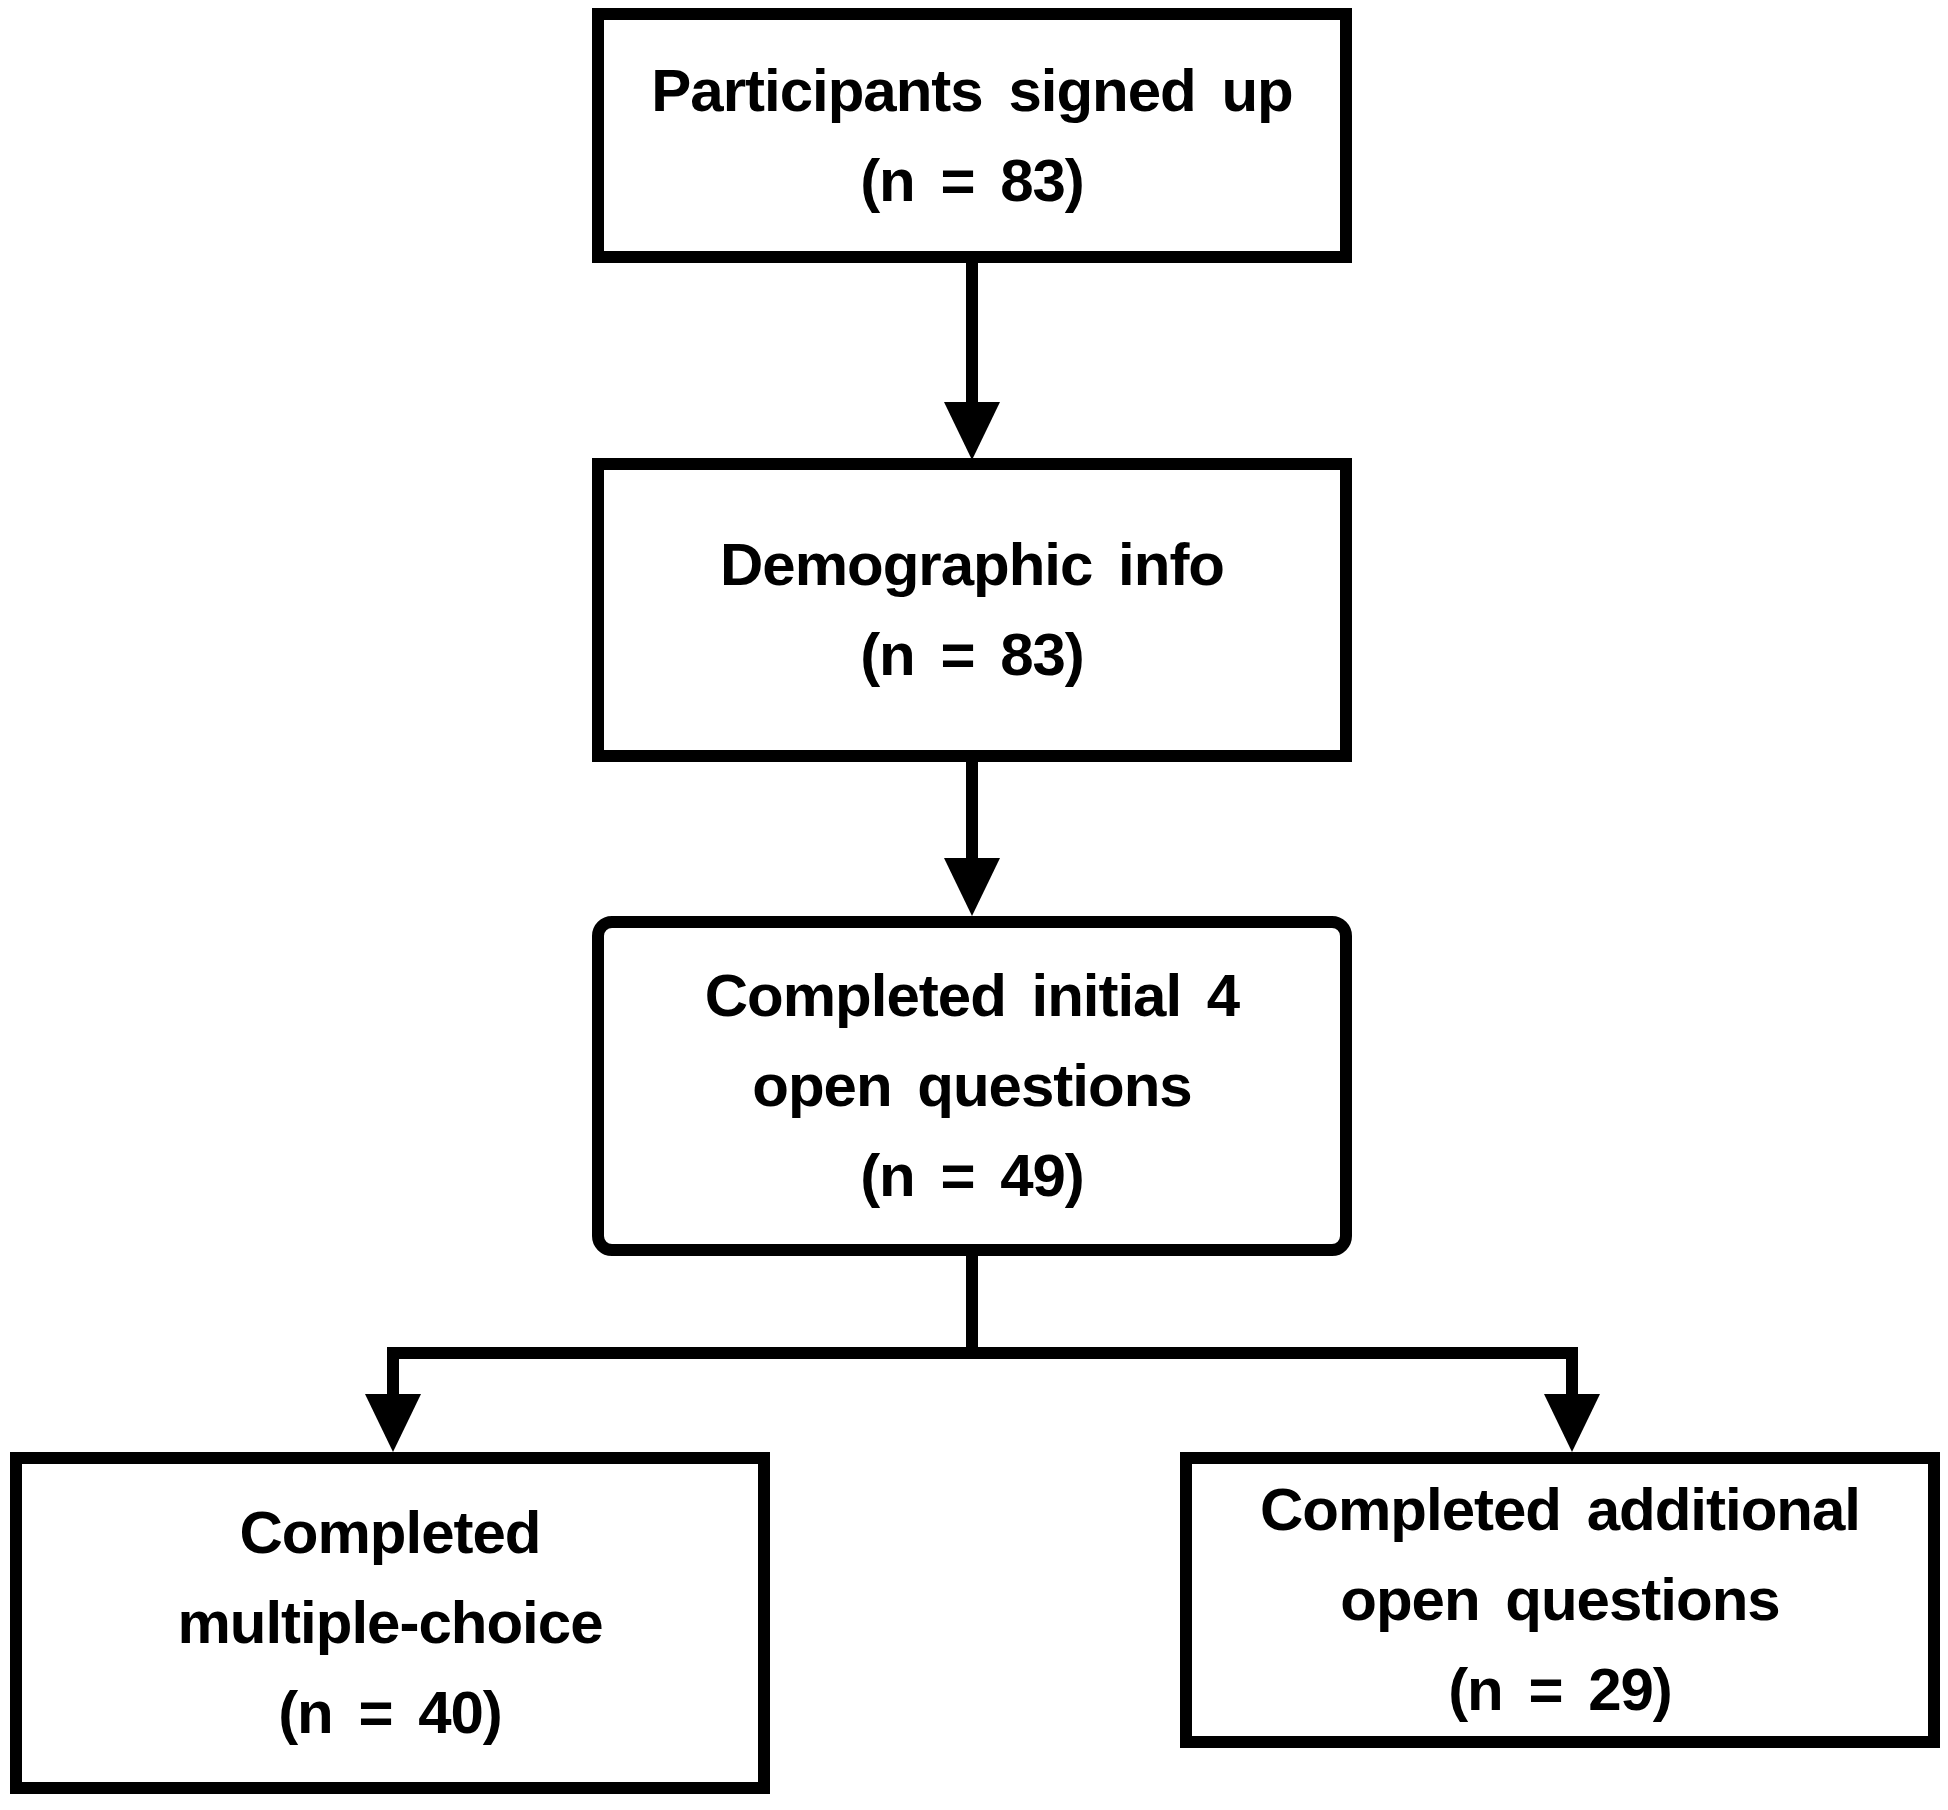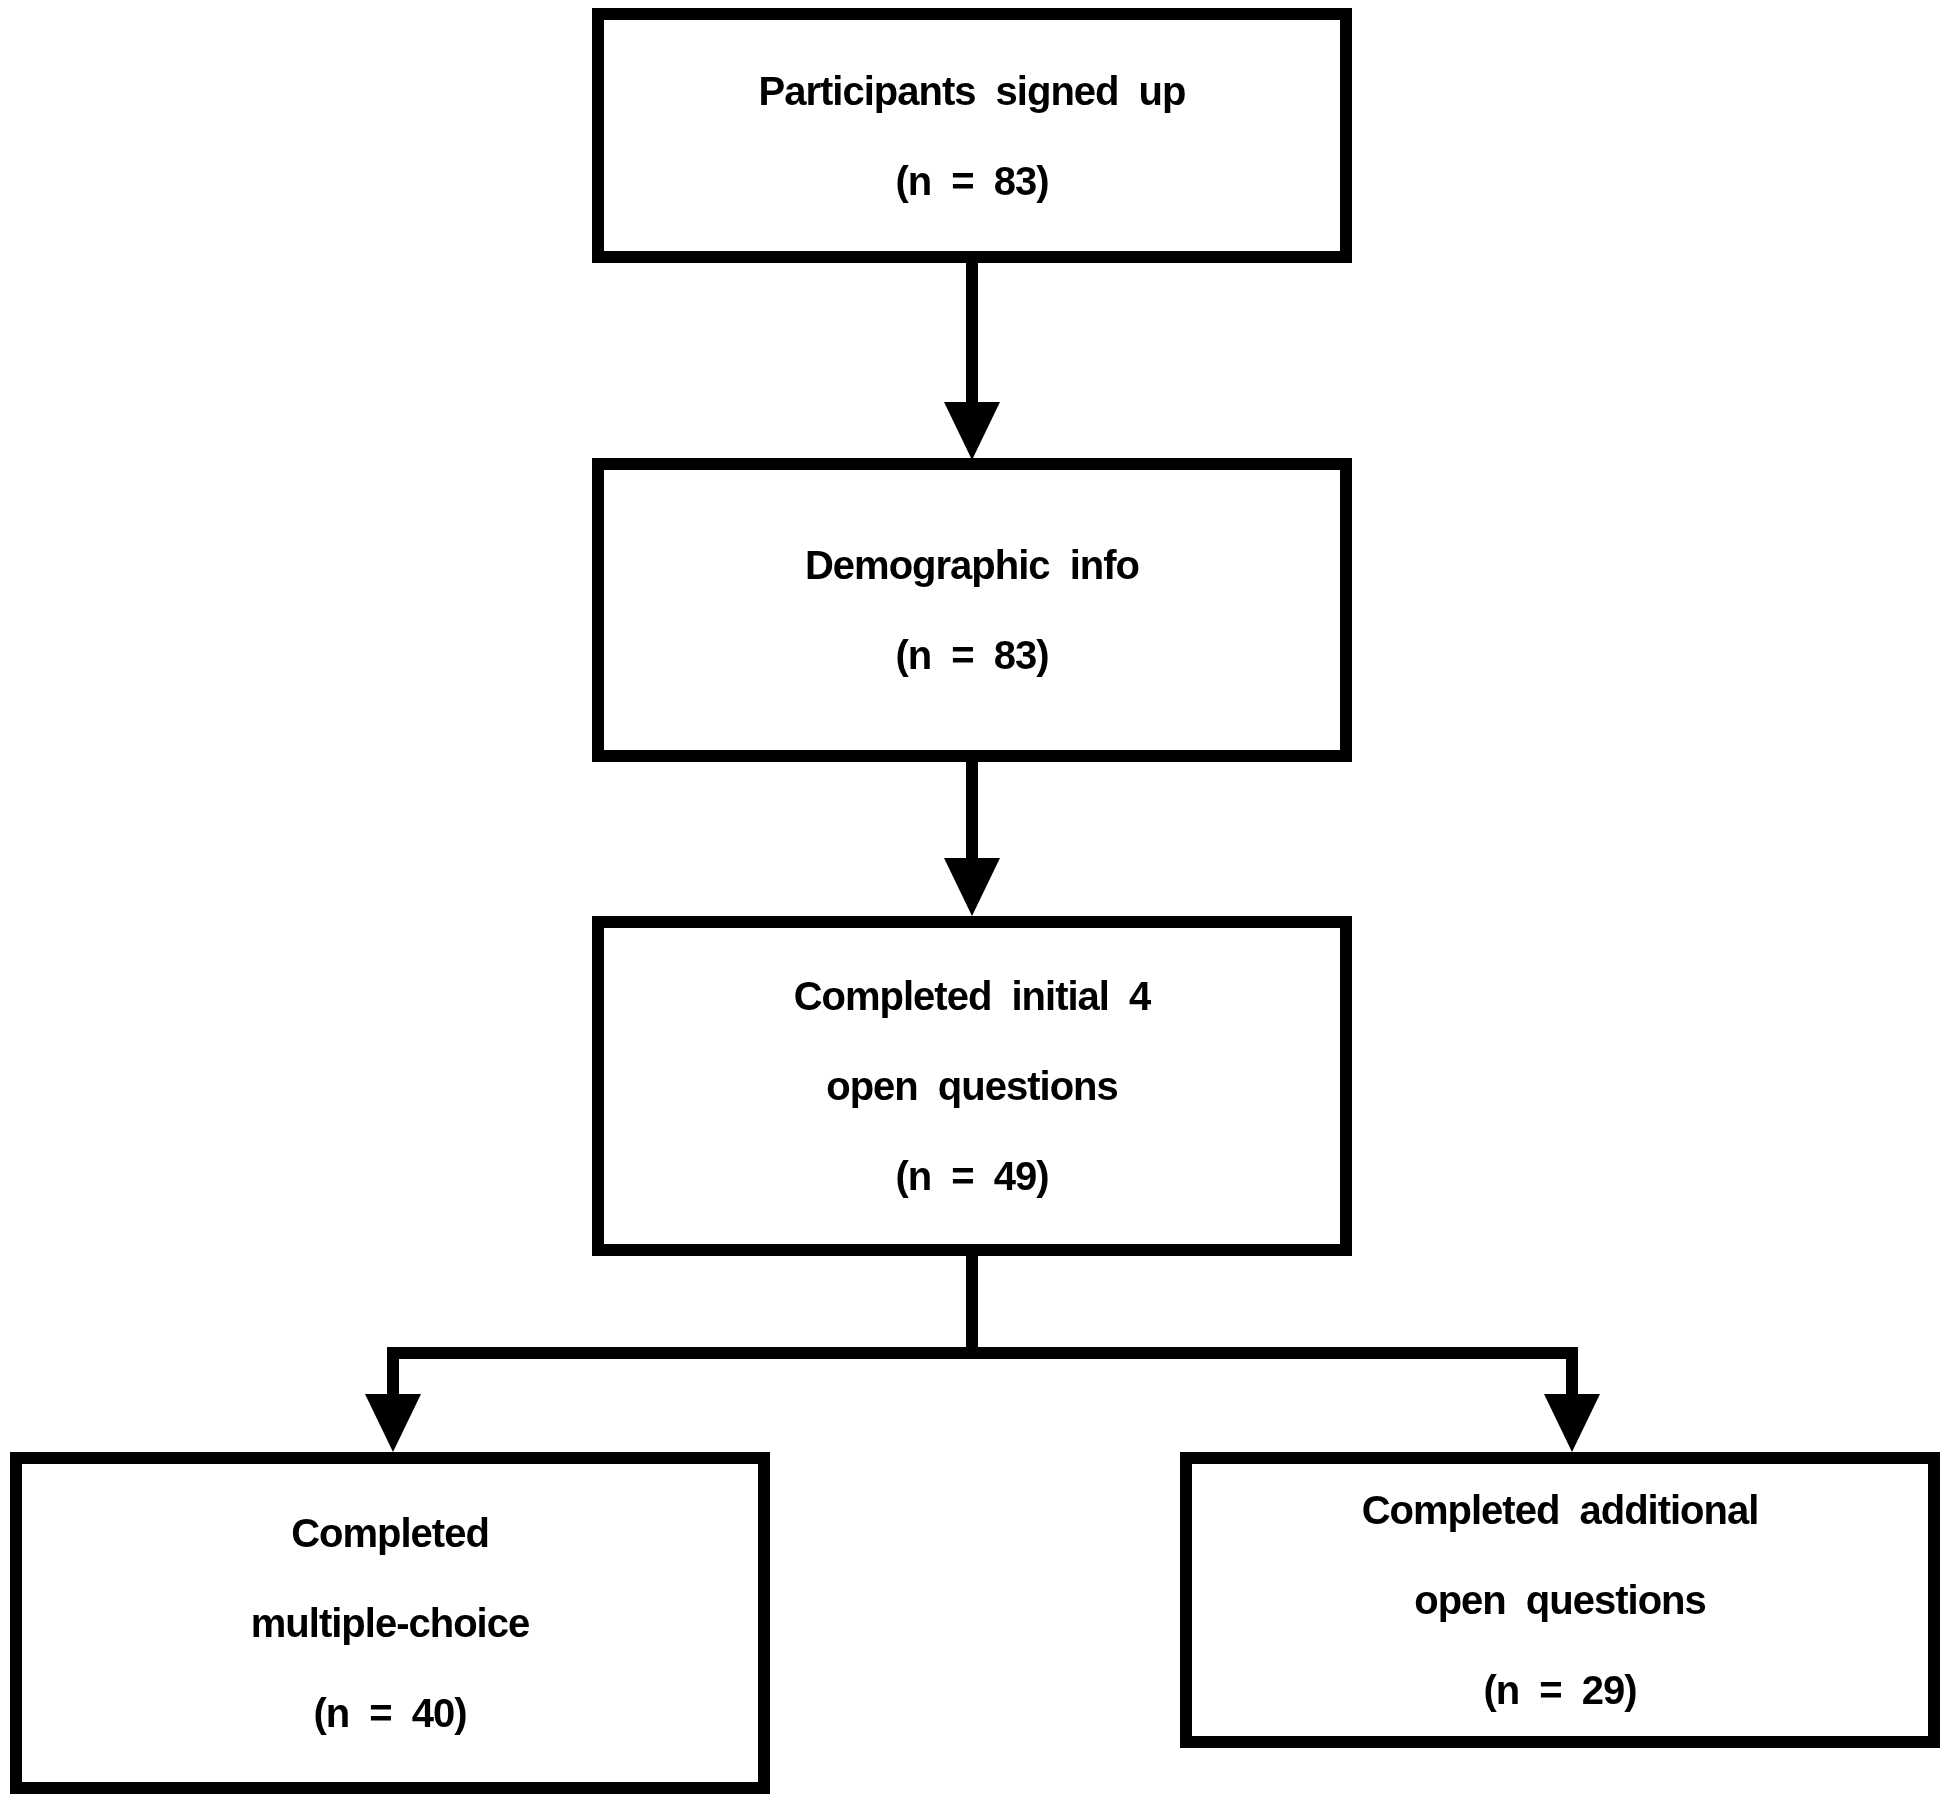--- a/index.html
+++ b/index.html
@@ -34,33 +34,33 @@
     position: absolute;
     box-sizing: border-box;
     border: 12px solid #000000;
     background: #ffffff;
     display: flex;
     flex-direction: column;
     align-items: center;
     justify-content: center;
     text-align: center;
     color: #000000;
-    font-size: 40px;
+    font-size: 60px;
     font-weight: bold;
     letter-spacing: -1px;
     word-spacing: 10px;
     line-height: 90px;
   }
   .node .line {
     display: block;
     white-space: nowrap;
   }
   .node-1 { left: 592px;  top: 8px;    width: 760px; height: 255px; }
   .node-2 { left: 592px;  top: 458px;  width: 760px; height: 304px; }
-  .node-3 { left: 592px;  top: 916px;  width: 760px; height: 340px; }
+  .node-3 { left: 592px;  top: 916px;  width: 760px; height: 340px; border-radius: 20px; }
   .node-4 { left: 10px;   top: 1452px; width: 760px; height: 342px; }
   .node-5 { left: 1180px; top: 1452px; width: 760px; height: 296px; }
 </style>
 </head>
 <body>
 
 <div class="canvas">
 
   <svg class="connectors" viewBox="0 0 1948 1810" xmlns="http://www.w3.org/2000/svg">
 

